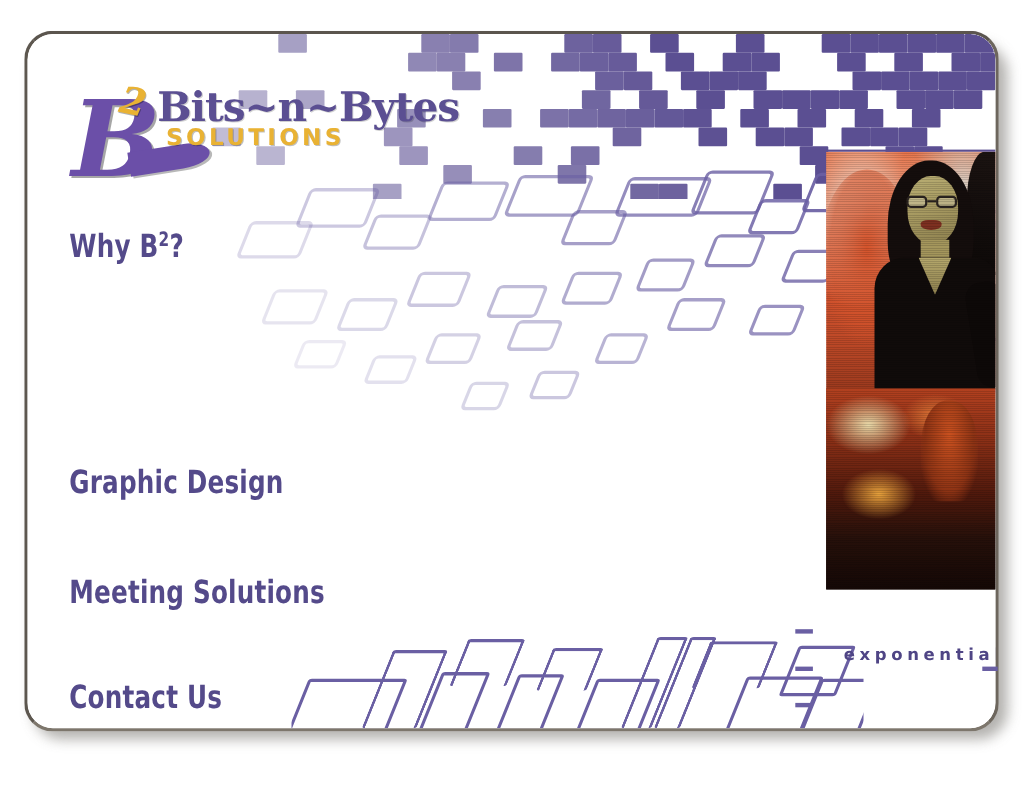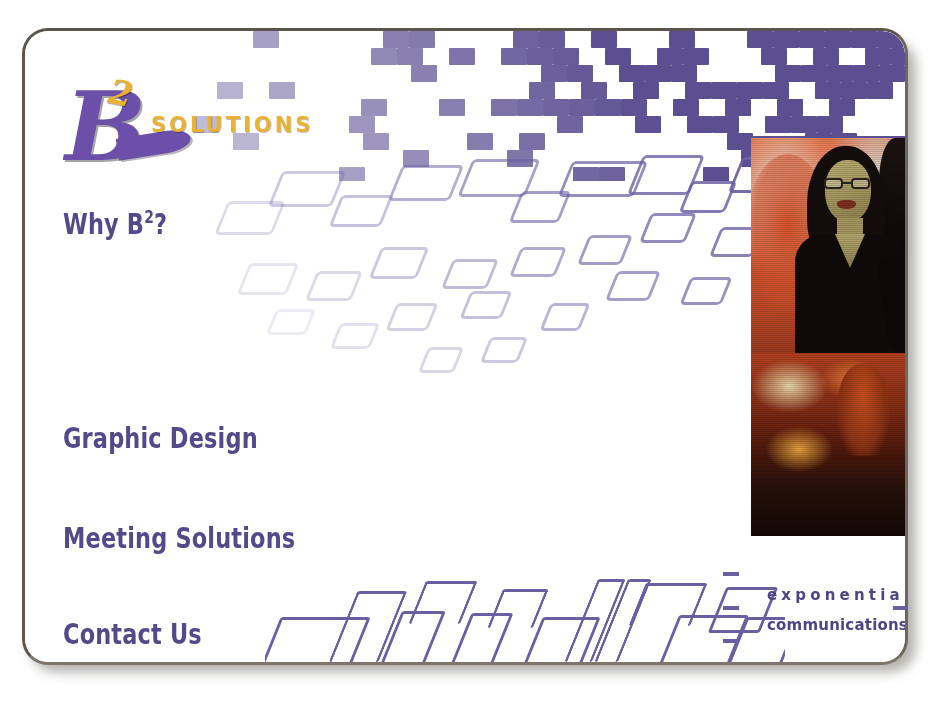--- a/index.html
+++ b/index.html
@@ -522,20 +522,21 @@
           <i class="" style="left: 452px; top: 16px; width: 46px; height: 40px;"></i>
           <i class="" style="left: 472px; top: 46px; width: 48px; height: 42px;"></i>
         </div>
 
       <div class="logo">
         <div class="logo-b">
           <span class="bchar">B</span>
           <span class="sup2">2</span>
           <span class="swoosh"></span>
         </div>
+        <div class="logo-word">Bits~n~Bytes</div>
         <div class="logo-sub">SOLUTIONS</div>
       </div>
 
       <nav class="nav">
         <a href="#" style="left:38px; top:178px;"><span>Why B</span><sup>2</sup><span>?</span></a>
         <a href="#" style="left:38px; top:392px;"><span>Graphic Design</span></a>
         <a href="#" style="left:38px; top:492px;"><span>Meeting Solutions</span></a>
         <a href="#" style="left:38px; top:588px;"><span>Contact Us</span></a>
       </nav>
 
@@ -555,21 +556,20 @@
         <div class="torso"></div>
         <div class="vneck"></div>
         <div class="arm"></div>
         <div class="lower"></div>
         <div class="lowfig"></div>
         <div class="grain"></div>
       </div>
 
       <div class="tagline">
         <div class="wide">exponential</div>
-        <div class="tight">communications</div>
       </div>
 
     </div>
   </div>
 <span class="tag-dash" style="left: 723px; top: 572px; width: 16px;"></span>
     <span class="tag-dash" style="left: 723px; top: 606px; width: 16px;"></span>
     <span class="tag-dash" style="left: 723px; top: 639px; width: 14px;"></span>
     <span class="tag-dash" style="left: 893px; top: 606px; width: 14px;"></span>
   </div>
 

